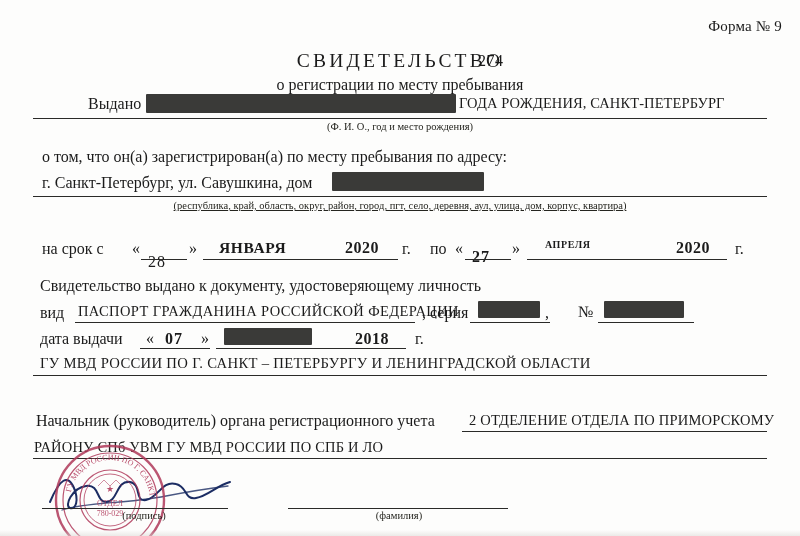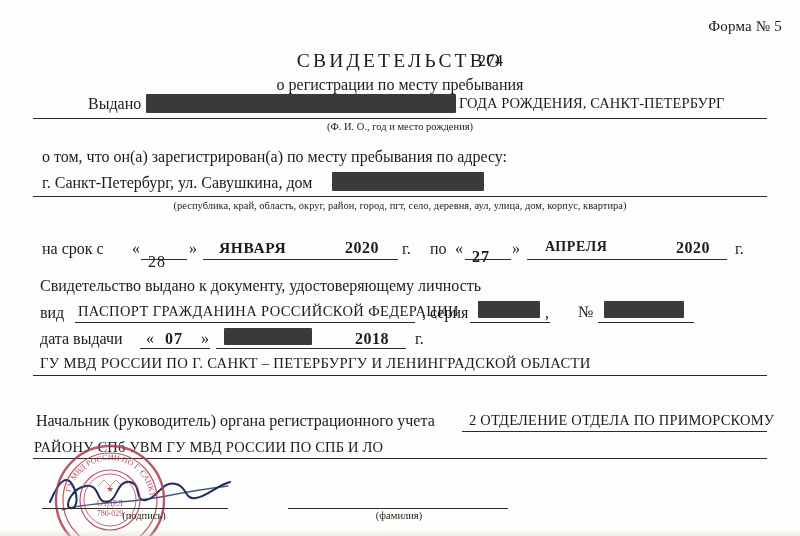--- a/index.html
+++ b/index.html
@@ -85,38 +85,38 @@
 
   .txt-about { top: 148px; left: 42px; font-size: 16px; }
   .txt-addr { top: 174px; left: 42px; font-size: 16px; }
   .redact-addr {
     top: 172px;
     left: 332px;
     width: 152px;
     height: 19px;
   }
   .rule-2 { top: 196px; left: 33px; width: 734px; }
-  .cap-2 { top: 200px; left: 130px; width: 540px; }
+  .cap-2 { top: 200px; left: 130px; width: 540px; text-decoration: underline; }
   .u-line {
     position: absolute;
     border-bottom: 1px solid #2a2a28;
     height: 0;
   }
   .lbl-term { top: 240px; left: 42px; font-size: 16px; }
   .q1 { top: 240px; left: 132px; font-size: 16px; }
   .v-day1 { top: 253px; left: 148px; font-size: 16px; font-weight: normal; letter-spacing: 1px; }
   .q2 { top: 240px; left: 189px; font-size: 16px; }
   .v-month1 { top: 239px; left: 219px; font-size: 15.5px; font-weight: bold; letter-spacing: 0.6px; }
   .v-year1 { top: 239px; left: 345px; font-size: 16px; font-weight: bold; letter-spacing: 0.5px; }
   .lbl-g1 { top: 240px; left: 402px; font-size: 16px; }
   .lbl-po { top: 240px; left: 430px; font-size: 16px; }
   .q3 { top: 240px; left: 455px; font-size: 16px; }
   .v-day2 { top: 248px; left: 472px; font-size: 16px; font-weight: bold; letter-spacing: 1px; }
   .q4 { top: 240px; left: 512px; font-size: 16px; }
-  .v-month2 { top: 239px; left: 545px; font-size: 14px; font-weight: bold; letter-spacing: 0.6px; }
+  .v-month2 { top: 239px; left: 545px; font-size: 10px; font-weight: bold; letter-spacing: 0.6px; }
   .v-year2 { top: 239px; left: 676px; font-size: 16px; font-weight: bold; letter-spacing: 0.5px; }
   .lbl-g2 { top: 240px; left: 735px; font-size: 16px; }
 
   .ul-day1 { top: 259px; left: 141px; width: 46px; }
   .ul-month1 { top: 259px; left: 203px; width: 150px; }
   .ul-year1 { top: 259px; left: 340px; width: 58px; }
   .ul-day2 { top: 259px; left: 465px; width: 46px; }
   .ul-month2 { top: 259px; left: 527px; width: 150px; }
   .ul-year2 { top: 259px; left: 665px; width: 62px; }
 
@@ -191,21 +191,21 @@
     width: 800px;
     height: 6px;
     background: linear-gradient(to bottom, rgba(255,255,255,0), rgba(220,218,214,0.55));
   }
 </style>
 </head>
 <body>
 
 <div class="page">
 
-  <div class="abs form-no">Форма № 5</div>
+  <div class="abs form-no">Форма № 9</div>
 
   <div class="abs title">СВИДЕТЕЛЬСТВО</div>
   <div class="abs title-number">274</div>
   <div class="abs subtitle">о регистрации по месту пребывания</div>
 
   <div class="abs lbl-vydano">Выдано</div>
   <div class="abs redact redact-name"></div>
   <div class="abs txt-birth">ГОДА РОЖДЕНИЯ, САНКТ-ПЕТЕРБУРГ</div>
   <div class="rule rule-1"></div>
   <div class="abs caption cap-1">(Ф. И. О., год и место рождения)</div>

